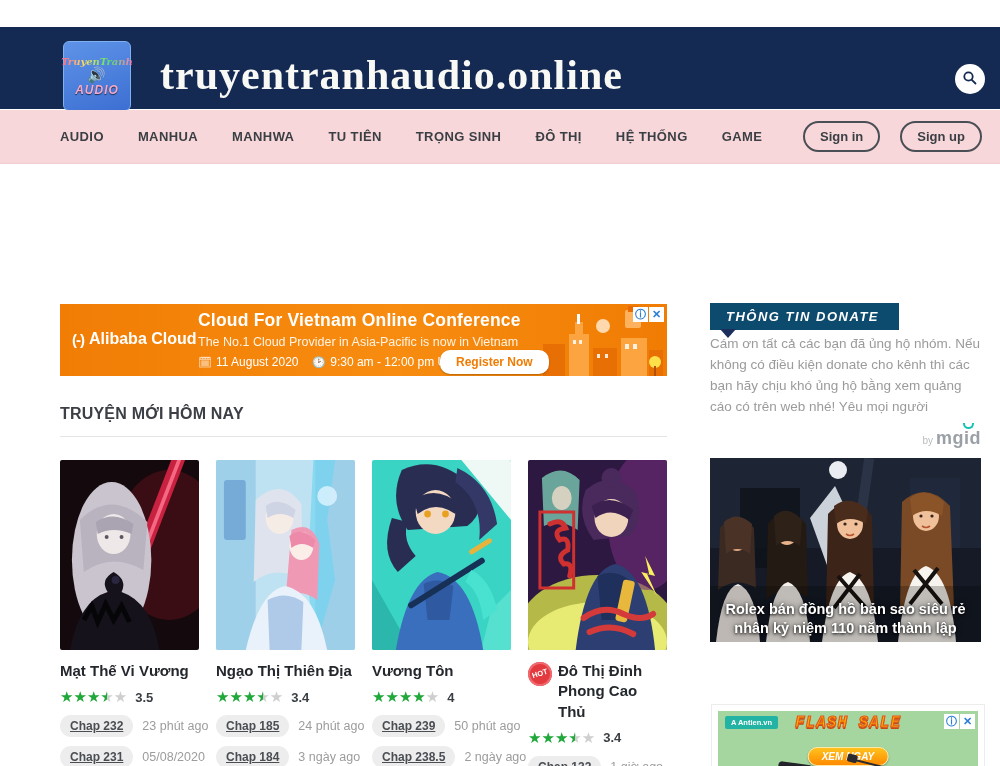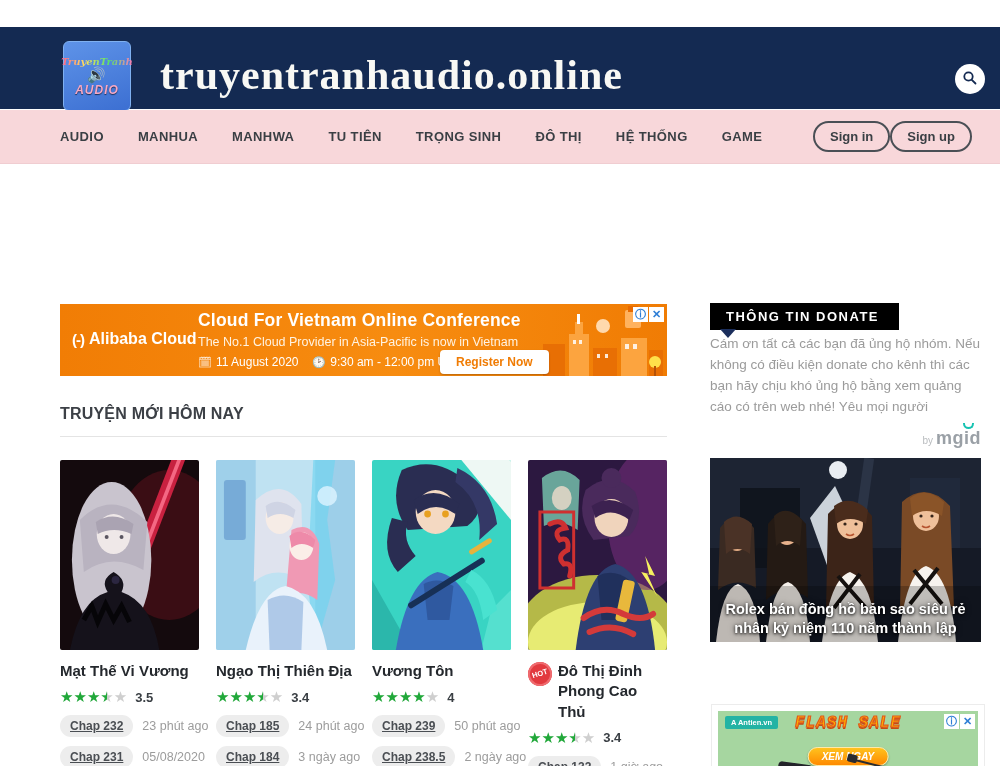--- a/index.html
+++ b/index.html
@@ -56,21 +56,21 @@
   .nav {
     position:absolute; top:110px; left:0; width:1000px; height:54px;
     background:#f8d7da; border-bottom:1px solid #f0cdd1;
     display:flex; align-items:center;
   }
   .nav-items { display:flex; align-items:center; margin-left:60px; gap:34px; }
   .nav-item {
     font-size:13px; font-weight:bold; color:#3a3f44; letter-spacing:.4px;
     cursor:pointer; white-space:nowrap;
   }
-  .auth { position:absolute; right:28px; top:11px; display:flex; gap:0;justify-content:center; }
+  .auth { position:absolute; right:18px; top:11px; display:flex; gap:20px;justify-content:center; }
   .auth-btn {
     background:transparent; border:2px solid #4a4f55; border-radius:16px;
     padding:6px 15px; font-size:13px; font-weight:bold; color:#3a3f44;
     cursor:pointer; font-family:"Liberation Sans", sans-serif;
   }
 
   
   .banner-ad {
     position:absolute; left:60px; top:304px; width:607px; height:72px;
     background:linear-gradient(90deg,#f17d05,#f78c10 55%,#f07c04);
@@ -93,21 +93,21 @@
     position:absolute; left:138px; top:31px;
     color:#fff3e2; font-size:12.5px;
   }
   .banner-schedule {
     position:absolute; left:138px; top:51px;
     color:#ffffff; font-size:12px; display:flex; gap:14px; align-items:center;text-align:center;
   }
   .banner-schedule .ic { font-size:11px; opacity:.95; margin-right:4px; }
   .register-btn {
     position:absolute; left:380px; top:46px;
-    background:#ffffff; color:#f07c04; border:none; border-radius:4px;
+    background:#ffffff; color:#f07c04; border:none; border-radius:10px;
     font-size:12px; font-weight:bold; padding:5px 16px; cursor:pointer;
     box-shadow:0 1px 2px rgba(0,0,0,.25);
   }
   .adchoices { position:absolute; top:3px; right:3px; display:flex; gap:1px; }
   .adchoices .ac {
     width:15px; height:15px; background:#ffffff; color:#2f7fd6;
     font-size:11px; line-height:15px; text-align:center; cursor:pointer;
     font-weight:bold;
   }
 
@@ -156,23 +156,24 @@
     background:#ededed; border-radius:12px; padding:4px 10px;
     font-size:12px; font-weight:bold; color:#4a4e53; white-space:nowrap;
     cursor:pointer;
     text-decoration:underline;
   }
   .chap-time { font-size:12.5px; color:#9c9c9c; white-space:nowrap; }
 
   
   .donate-ribbon {
     position:absolute; left:710px; top:303px;
-    background:#000000; color:#ffffff;
+    background:#0c4a6e; color:#ffffff;
     font-size:13px; font-weight:bold; letter-spacing:1.5px;
     padding:6px 20px 6px 16px;
+    font-style:italic;
   }
   .donate-ribbon::after {
     content:""; position:absolute; left:10px; bottom:-8px;
     border-left:8px solid transparent; border-right:8px solid transparent;
     border-top:9px solid #1b2e5c;
   }
   .donate-text {
     position:absolute; left:710px; top:334px; width:274px;
     font-size:13.5px; color:#9b9b9b; line-height:1.55;
   }

